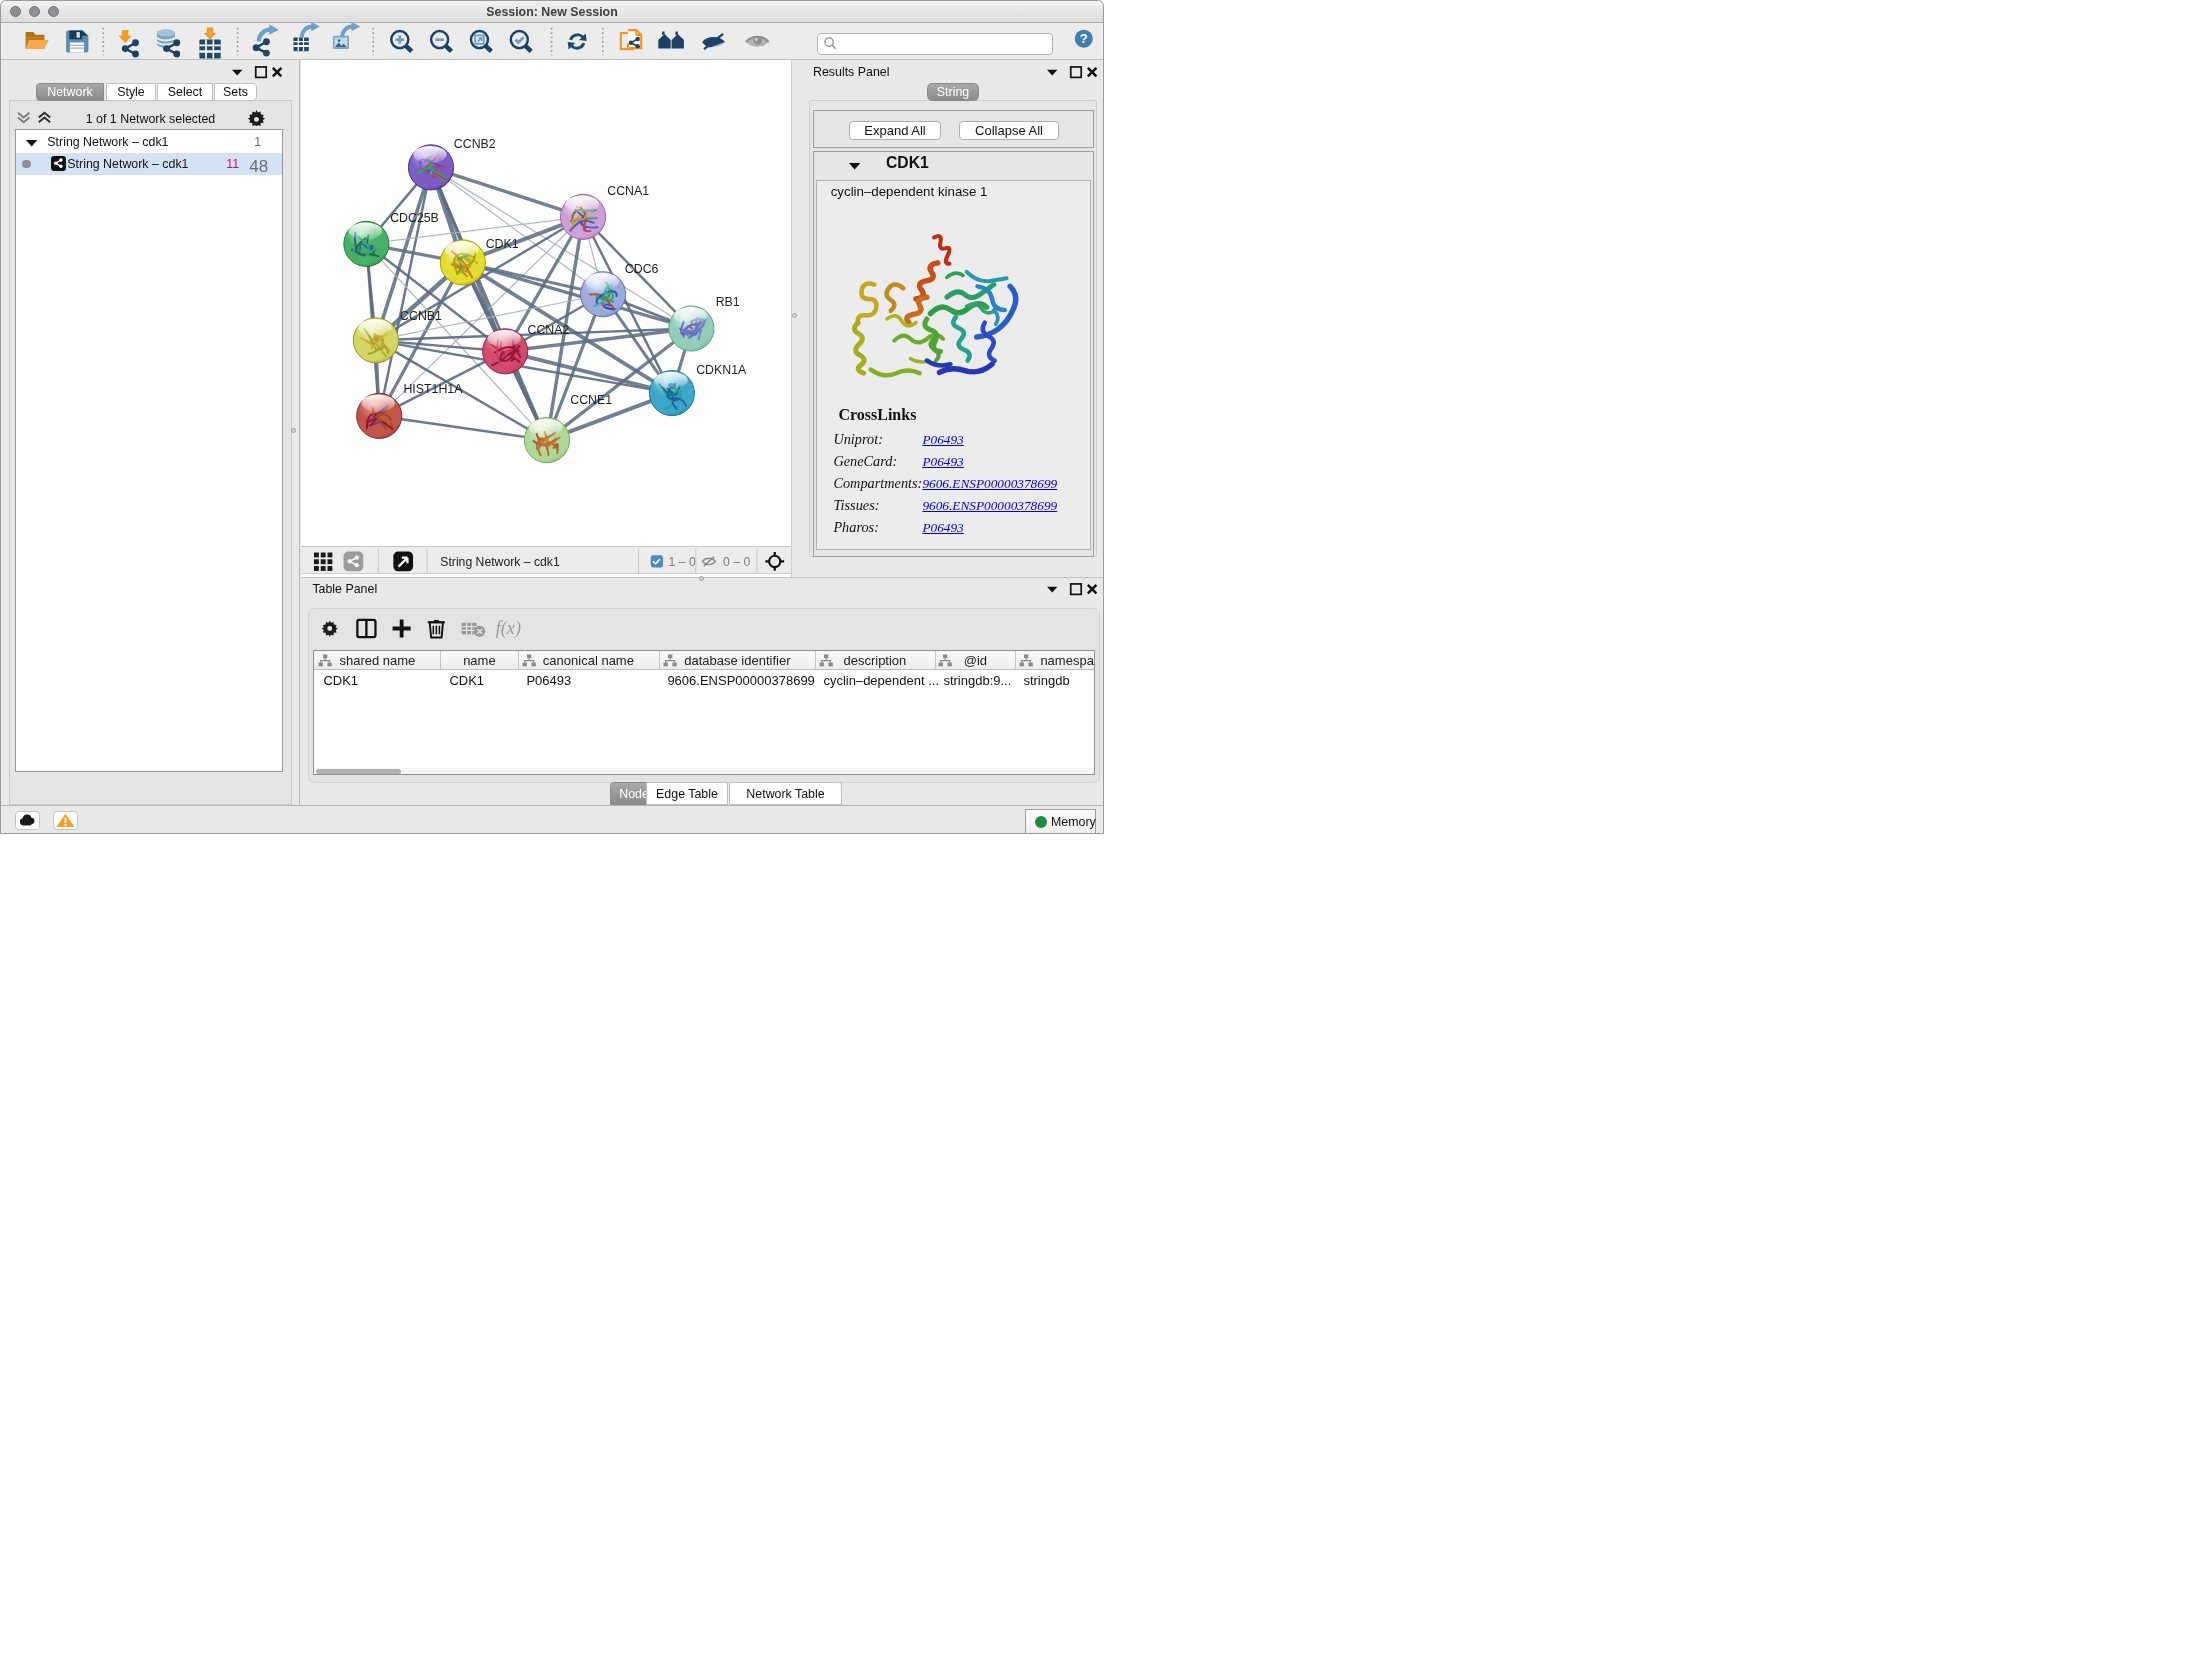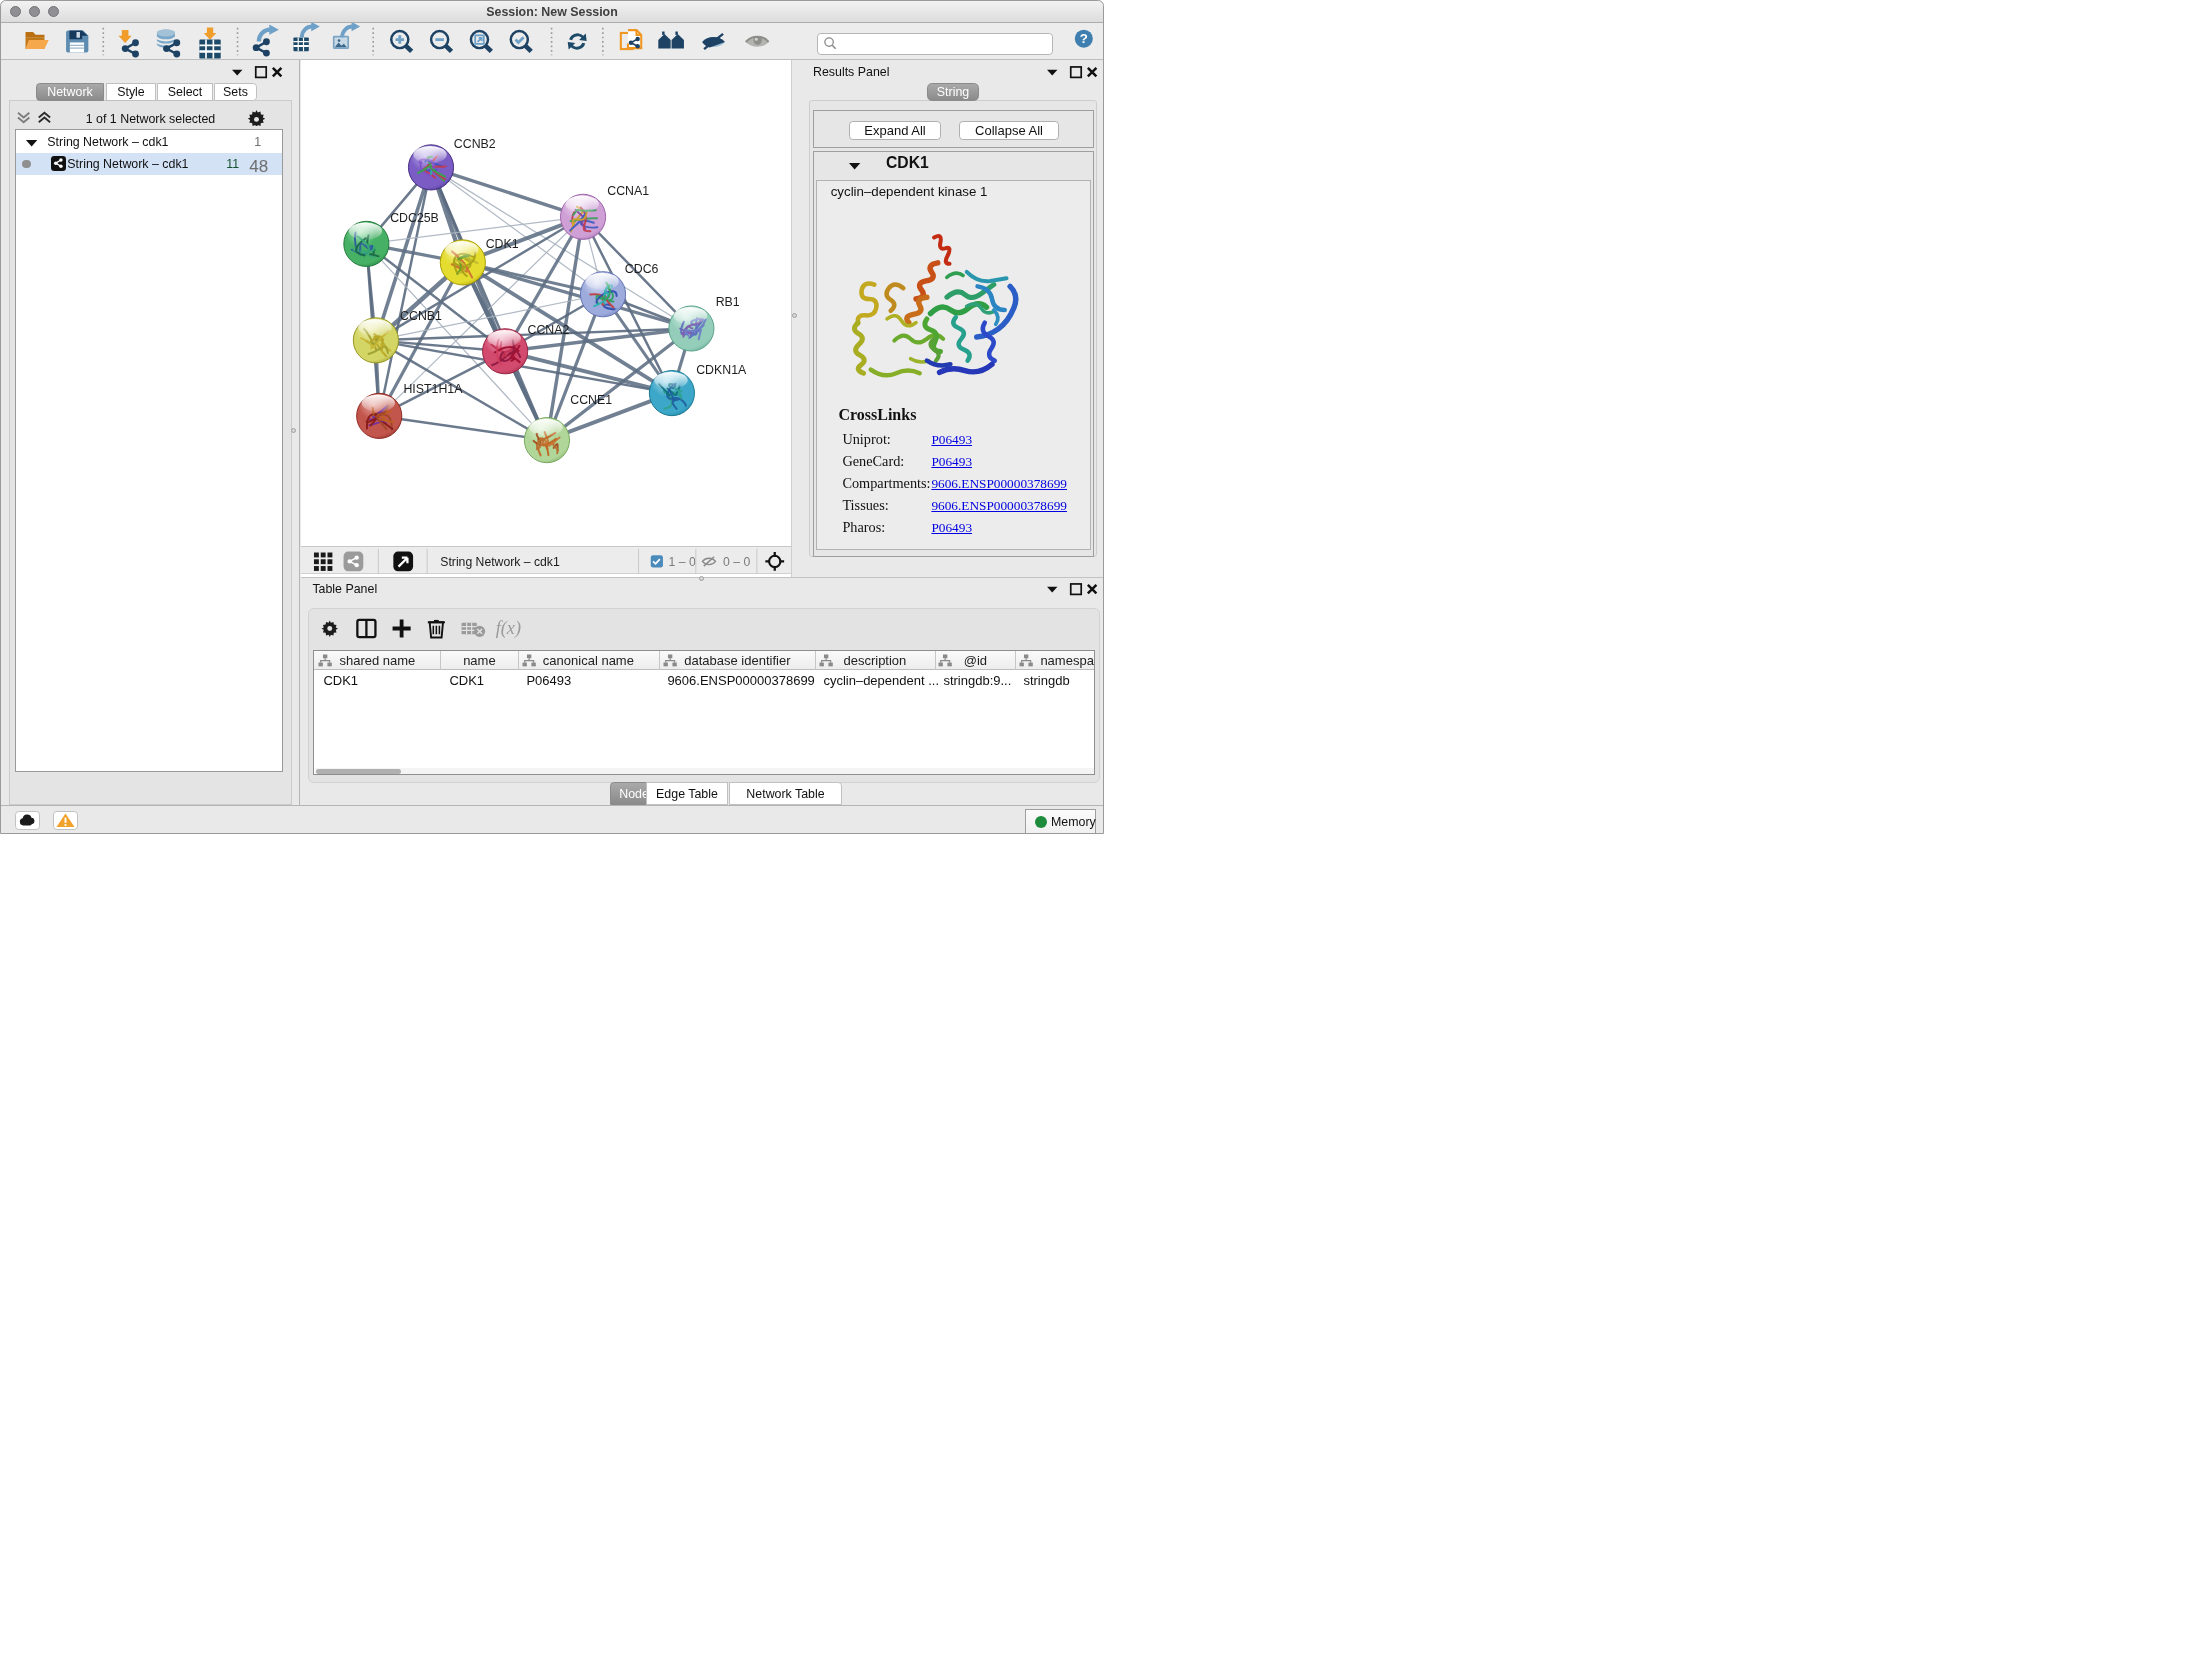--- a/index.html
+++ b/index.html
@@ -223,21 +223,21 @@
         <div style="position:absolute;left:5.7px;top:6.7px;width:8.6px;height:8.6px;border-radius:50%;background:#8f8f8f;"></div>
         <div style="position:absolute;left:35px;top:3.3px;width:14.3px;height:14.3px;border-radius:3.3px;background:#111;">
           <svg width="14.3" height="14.3" viewBox="0 0 18 18">
             <circle cx="6" cy="9" r="2.2" fill="#fff"></circle>
               <circle cx="12.5" cy="5" r="2.2" fill="#fff"></circle>
               <circle cx="12.5" cy="13" r="2.2" fill="#fff"></circle>
             <path d="M6,9 L12.5,5 M6,9 L12.5,13" stroke="#fff" stroke-width="1.6"></path>
           </svg>
         </div>
         <span style="position:absolute;left:51px;top:3.8px;font-size:12.4px;color:#111;">String Network – cdk1</span>
-        <span style="position:absolute;left:210px;top:3.8px;font-size:12.4px;color:#14532d;">11</span>
+        <span style="position:absolute;left:210px;top:3.8px;font-size:12.4px;color:#be185d;">11</span>
         <span style="position:absolute;left:233px;top:3.8px;font-size:17px;color:#6e6e6e;">48</span>
       </div>
     </div>
   </div>
   <div id="canvaswrap">
 <svg id="net" width="490" height="517" viewBox="0 0 515 544" style="position:absolute;left:0;top:0;">
 <defs>
 <radialGradient id="gCCNB2" cx="0.37" cy="0.24" r="0.9">
             <stop offset="0" stop-color="#c3b4ee"></stop>
             <stop offset="0.38" stop-color="#7a5cc4"></stop>
@@ -663,21 +663,21 @@
             <path d="M52,96 q10,-8 16,2 q6,10 16,2" stroke="#b0b024" stroke-width="4"></path>
             <path d="M104,118 q-8,6 0,12 q9,5 2,12" stroke="#58a037" stroke-width="4.5"></path>
             <path d="M140,82 q10,-6 16,2 q5,8 14,4" stroke="#30a078" stroke-width="4"></path>
             <path d="M170,86 q8,8 2,16" stroke="#2b8fc0" stroke-width="4"></path>
             <path d="M118,50 q10,-8 18,-2" stroke="#2f9e50" stroke-width="4"></path>
             <path d="M78,140 q10,6 20,2" stroke="#9ab32a" stroke-width="4"></path>
             <path d="M96,142 q12,8 26,4" stroke="#223bb0" stroke-width="5"></path>
           </g>
         </svg>
         <div style="position:absolute;left:21px;top:225px;font-size:16px;font-weight:bold;color:#111;font-family:'Liberation Serif',serif;">CrossLinks</div>
-        <div style="position:absolute;left:25px;top:247px;width:247px;font-size:14.3px;color:#111;font-family:'Liberation Serif',serif;line-height:22px;">
+        <div style="position:absolute;left:16px;top:247px;width:247px;font-size:14.3px;color:#111;font-family:'Liberation Serif',serif;line-height:22px;font-style:italic;">
           <div>Uniprot:<span style="position:absolute;left:89px;"><a class="lnk">P06493</a></span></div>
           <div>GeneCard:<span style="position:absolute;left:89px;"><a class="lnk">P06493</a></span></div>
           <div>Compartments:<span style="position:absolute;left:89px;"><a class="lnk">9606.ENSP00000378699</a></span></div>
           <div>Tissues:<span style="position:absolute;left:89px;"><a class="lnk">9606.ENSP00000378699</a></span></div>
           <div>Pharos:<span style="position:absolute;left:89px;"><a class="lnk">P06493</a></span></div>
         </div>
       </div>
     </div>
   </div>
   <div id="tabledock">

